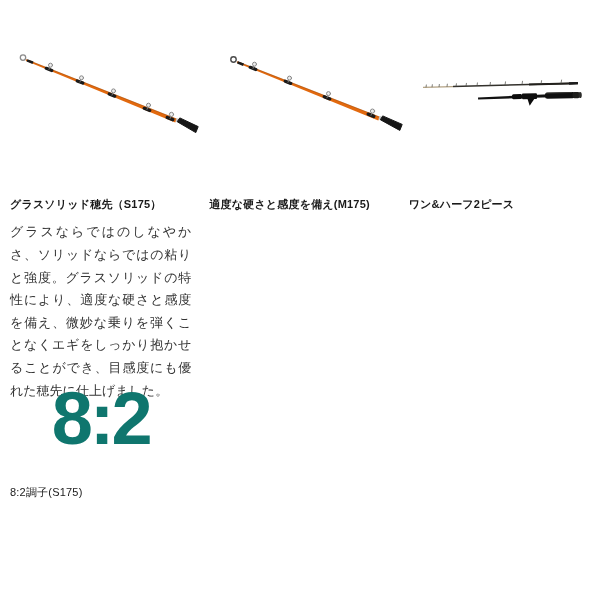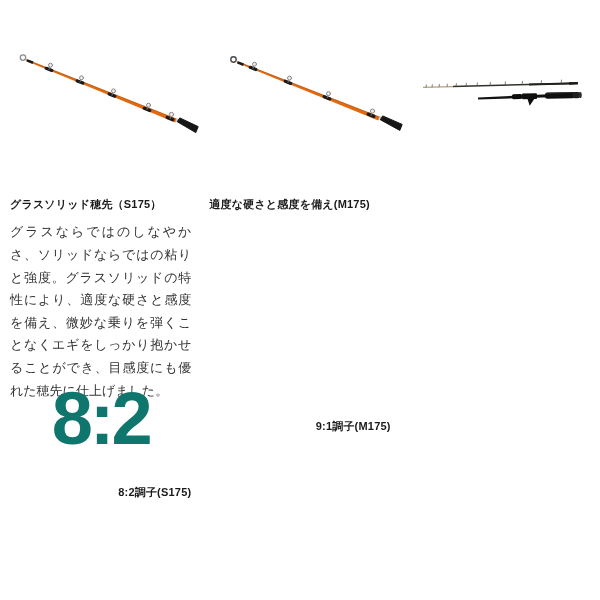--- a/index.html
+++ b/index.html
@@ -22,21 +22,21 @@
   }
   .tapers{
     position:absolute;left:10px;top:386px;width:580px;
     display:grid;grid-template-columns:repeat(3,1fr);column-gap:18px;
   }
   .ratio{
     font-size:74px;font-weight:bold;color:#0f766e;line-height:66px;
     text-align:center;letter-spacing:-3px;
   }
   .taper-caption{
-    margin-top:33px;font-size:11px;font-weight:bold;color:#1a1a1a;letter-spacing:0.2px;text-align:right;
+    margin-top:33px;font-size:11px;font-weight:normal;color:#1a1a1a;letter-spacing:0.2px;
   }
 </style>
 </head>
 <body>
 
 <div class="page">
 
   <div class="features">
 
     <div class="col">
@@ -135,28 +135,28 @@
             <rect x="103" y="63.9" width="10" height="5" rx="1.5" fill="#0c0c0c"></rect>
             <rect x="113" y="63.4" width="15" height="5.8" rx="1" fill="#0e0e0e"></rect>
             <polygon points="118.5,68.9 125.5,68.5 120.5,75.8" fill="#0c0c0c"></polygon>
             <rect x="136" y="62.8" width="30" height="6.4" rx="2.5" fill="#101010"></rect>
             <rect x="163.5" y="62.9" width="7.5" height="6.2" rx="2" fill="#1e1e1c"></rect>
             <ellipse cx="171.2" cy="66" rx="1.6" ry="3.1" fill="#2c2c2a"></ellipse>
             <line x1="137" y1="63.6" x2="163" y2="63.3" stroke="#3c3c38" stroke-width="0.7"></line>
           </g>
         </svg>
       </div>
+      <h3 class="feature-heading">ワン&amp;ハーフ2ピース</h3>
       <p class="feature-body"></p>
     </div>
   </div>
 
   <div class="tapers">
     <div class="taper-cell">
       <div class="ratio">8:2</div>
       <div class="taper-caption">8:2調子(S175)</div>
     </div>
     <div class="taper-cell">
-      <div class="taper-caption">9:1調子(M175)</div>
     </div>
     <div class="taper-cell"></div>
   </div>
 
 </div>
 
 </body></html>

